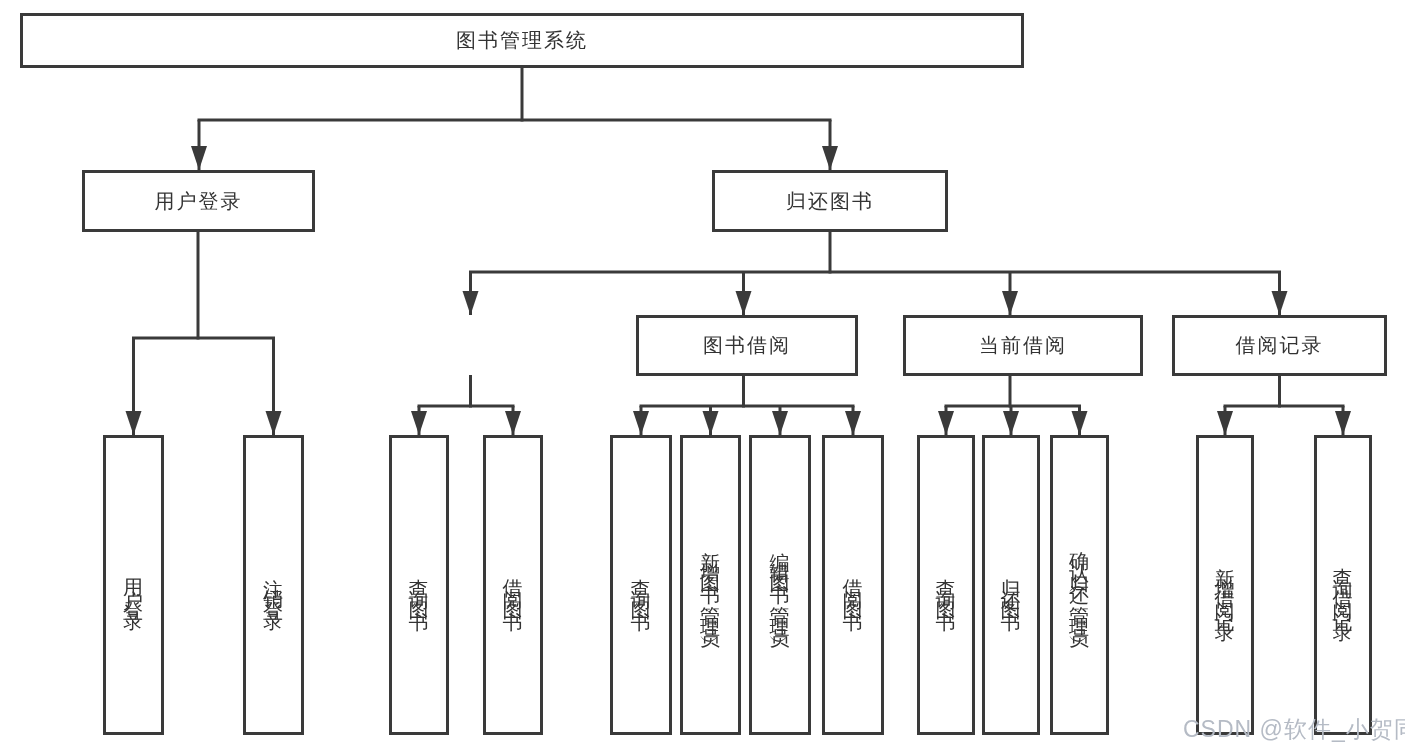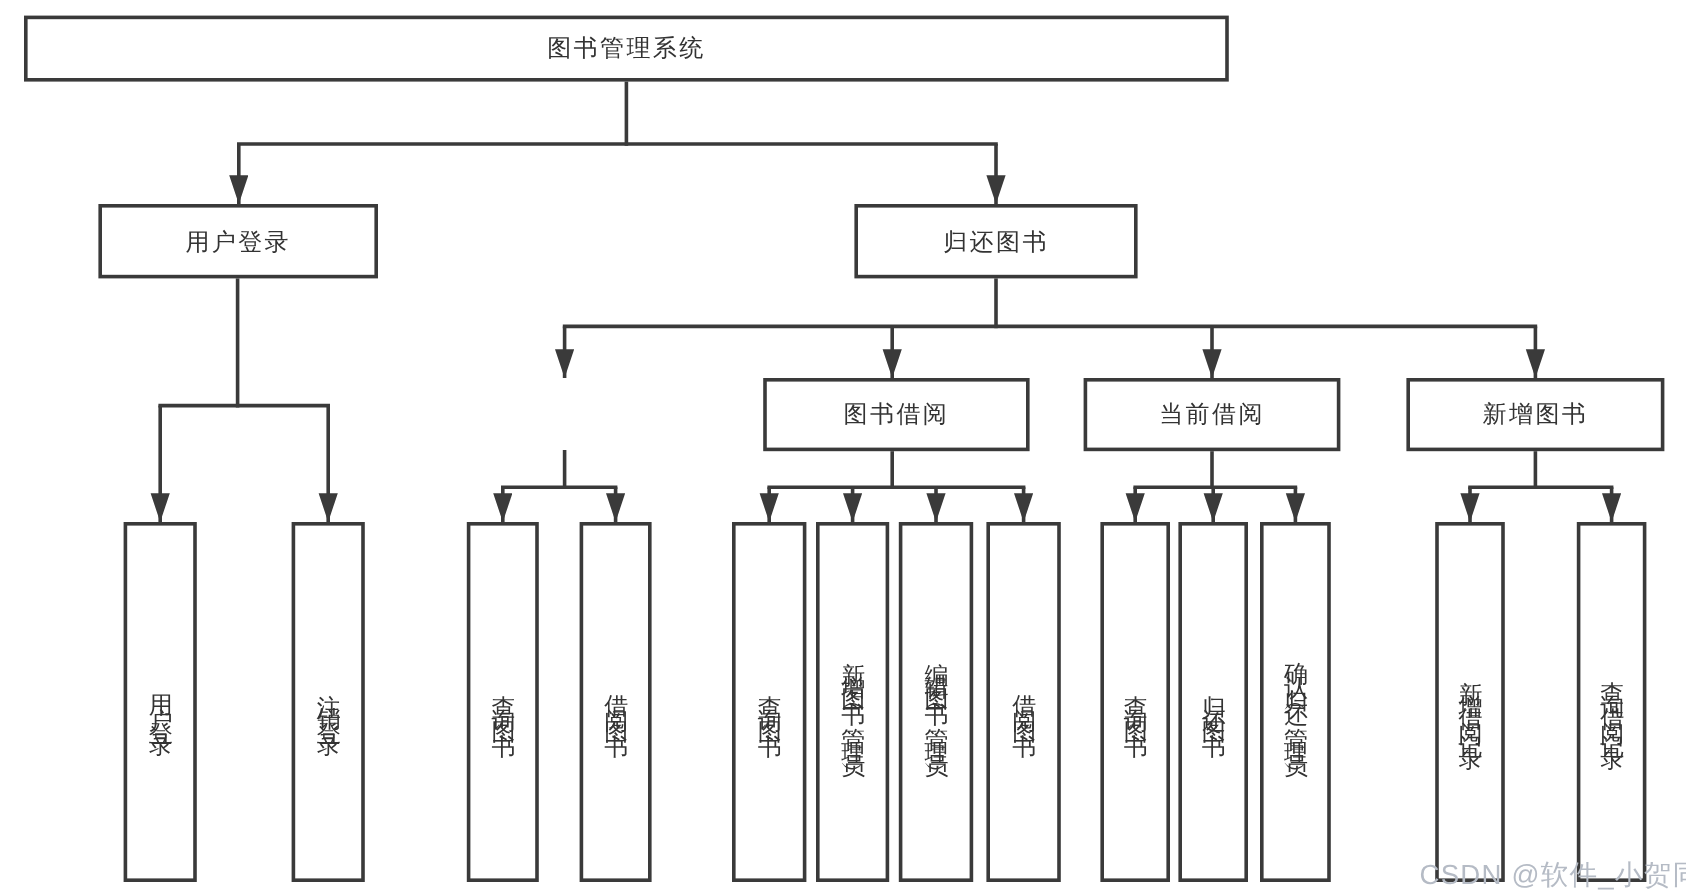--- a/index.html
+++ b/index.html
@@ -100,22 +100,22 @@
       <line x1="1343" y1="406" x2="1343" y2="435" marker-end="url(#arrow)"></line>
     </g>
   </svg>
 
   <div class="node" style="left:20px;top:13px;width:1004px;height:55px;">图书管理系统</div>
 
   <div class="node" style="left:82px;top:170px;width:233px;height:62px;">用户登录</div>
   <div class="node" style="left:712px;top:170px;width:236px;height:62px;">归还图书</div>
 
   <div class="node" style="left:636px;top:315px;width:222px;height:61px;">图书借阅</div>
-  <div class="node" style="left:903px;top:315px;width:214px;height:61px;text-align:center;">当前借阅</div>
-  <div class="node" style="left:1172px;top:315px;width:215px;height:61px;">新增图书</div>
+  <div class="node" style="left:903px;top:315px;width:240px;height:61px;text-align:center;">当前借阅</div>
+  <div class="node" style="left:1172px;top:315px;width:215px;height:61px;">借阅记录</div>
 
   <div class="node leaf" style="left:103px;width:61px;">用户登录</div>
   <div class="node leaf" style="left:243px;width:61px;">注销登录</div>
 
   <div class="node leaf" style="left:389px;width:60px;">查询图书</div>
   <div class="node leaf" style="left:483px;width:60px;">借阅图书</div>
 
   <div class="node leaf" style="left:610px;width:62px;">查询图书</div>
   <div class="node leaf" style="left:680px;width:61px;">新增图书（管理员）</div>
   <div class="node leaf" style="left:749px;width:62px;">编辑图书（管理员）</div>

